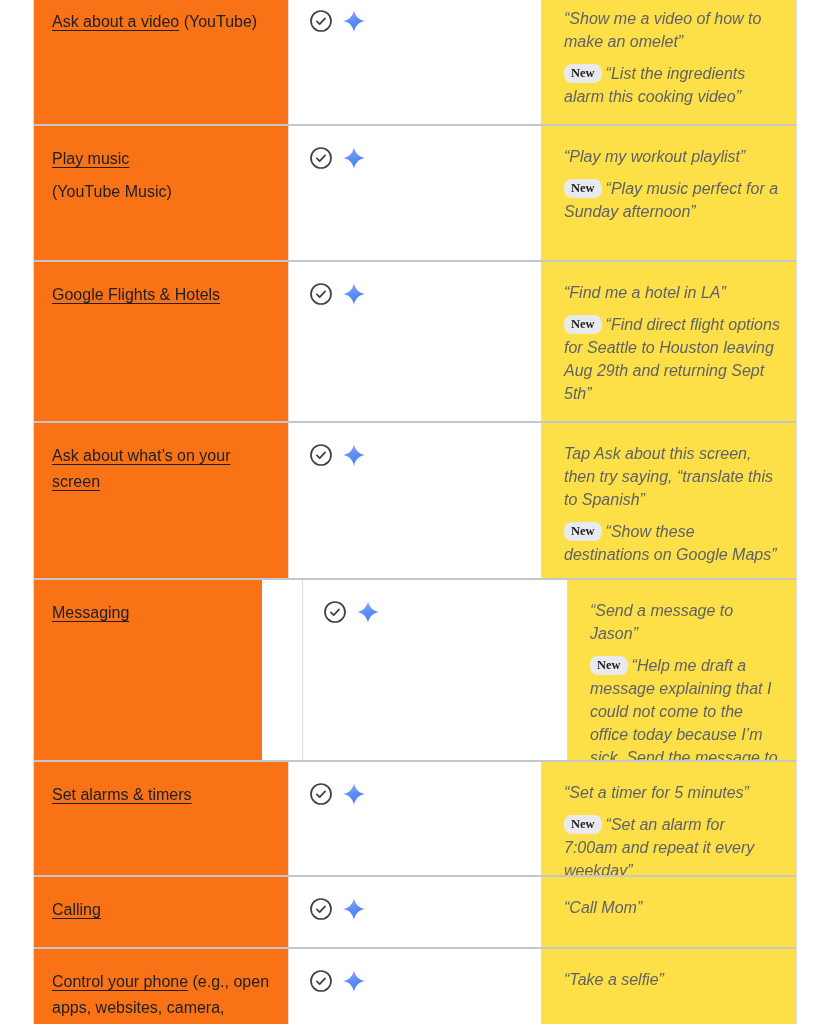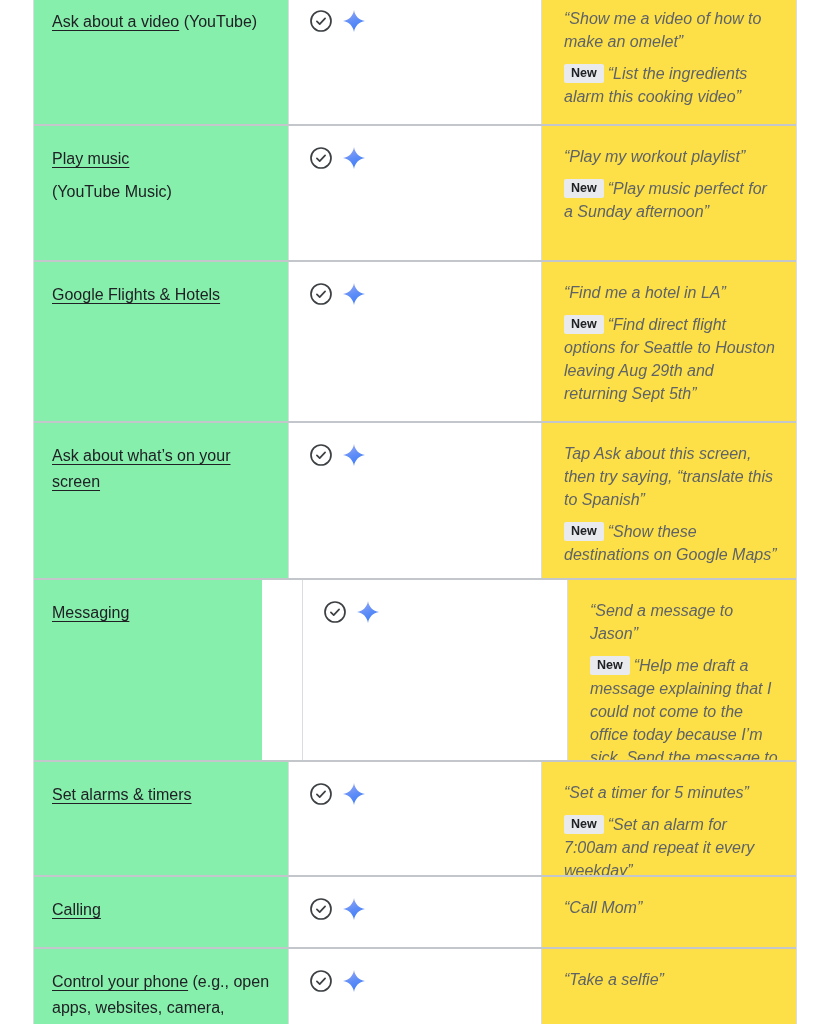--- a/index.html
+++ b/index.html
@@ -24,21 +24,21 @@
   .r2 { height: 136px; }
   .r3 { height: 161px; }
   .r4 { height: 157px; }
   .r5 { height: 182px; gap: 40px; }
   .r6 { height: 115px; }
   .r7 { height: 72px; }
   .r8 { height: 140px; border-bottom: none; }
   .cell { height: 100%; overflow: hidden; }
   .cell-feature {
     width: 254px;
-    background: #86efac;
+    background: #f97316;
     padding: 20px 18px 0 18px;
     font-size: 16px;
     line-height: 26px;
     color: #202124;
   }
   .cell-icons {
     width: 253px;
     border-left: 1px solid #dadce0;
     background: #ffffff;
     padding: 20px 0 0 20px;
@@ -70,25 +70,26 @@
   .feature-note { margin-top: 7px; }
 
   .cell-examples p + p { margin-top: 9px; }
   .badge {
     display: inline-block;
     font-style: normal;
     font-size: 12.5px;
     font-weight: bold;
     color: #202124;
     background: #e8eaed;
-    border-radius: 2px;
+    border-radius: 8px;
     padding: 2px 7px 3px 7px;
     margin-right: 4px;
     line-height: 14px;
     vertical-align: 2px;
+    font-family: Liberation Serif, serif;
   }
   .icon { width: 24px; height: 24px; display: inline-block; flex: 0 0 auto; }
   .hidden-defs { position: absolute; width: 0; height: 0; }
 </style>
 </head>
 <body>
 
 <svg class="hidden-defs" aria-hidden="true">
   <defs>
     <linearGradient id="sparkGrad" x1="0.15" y1="0" x2="0.55" y2="1">

